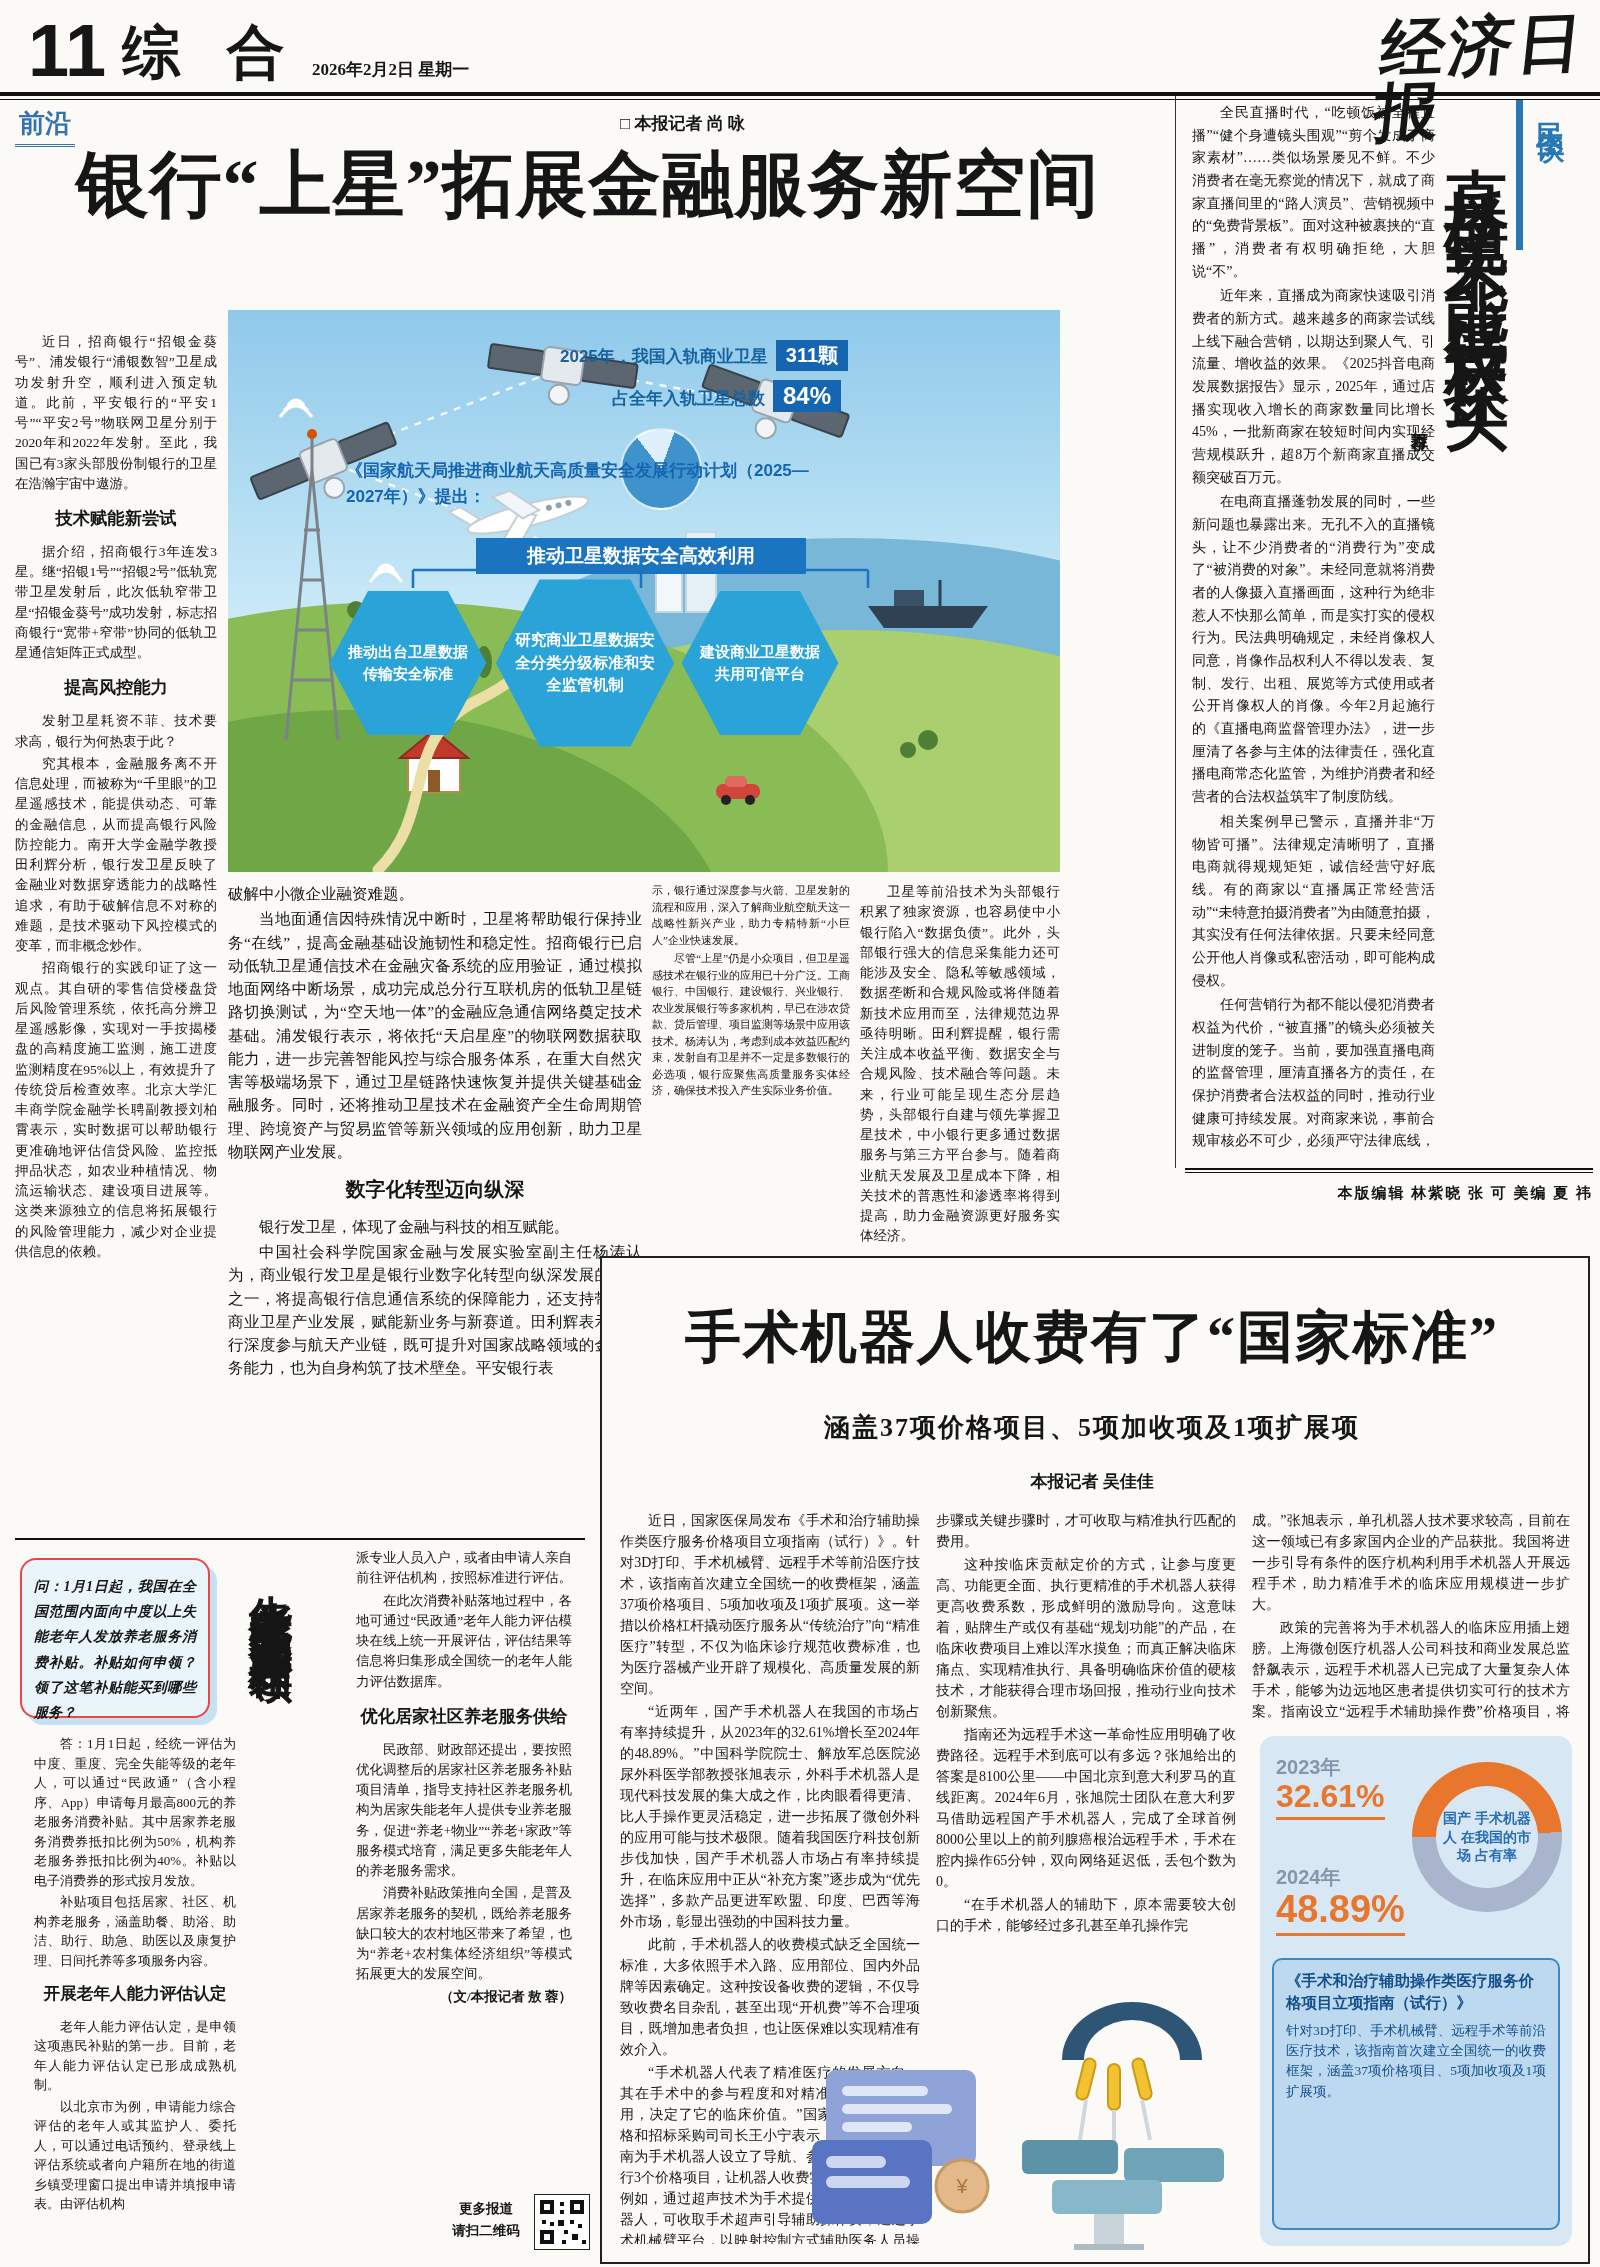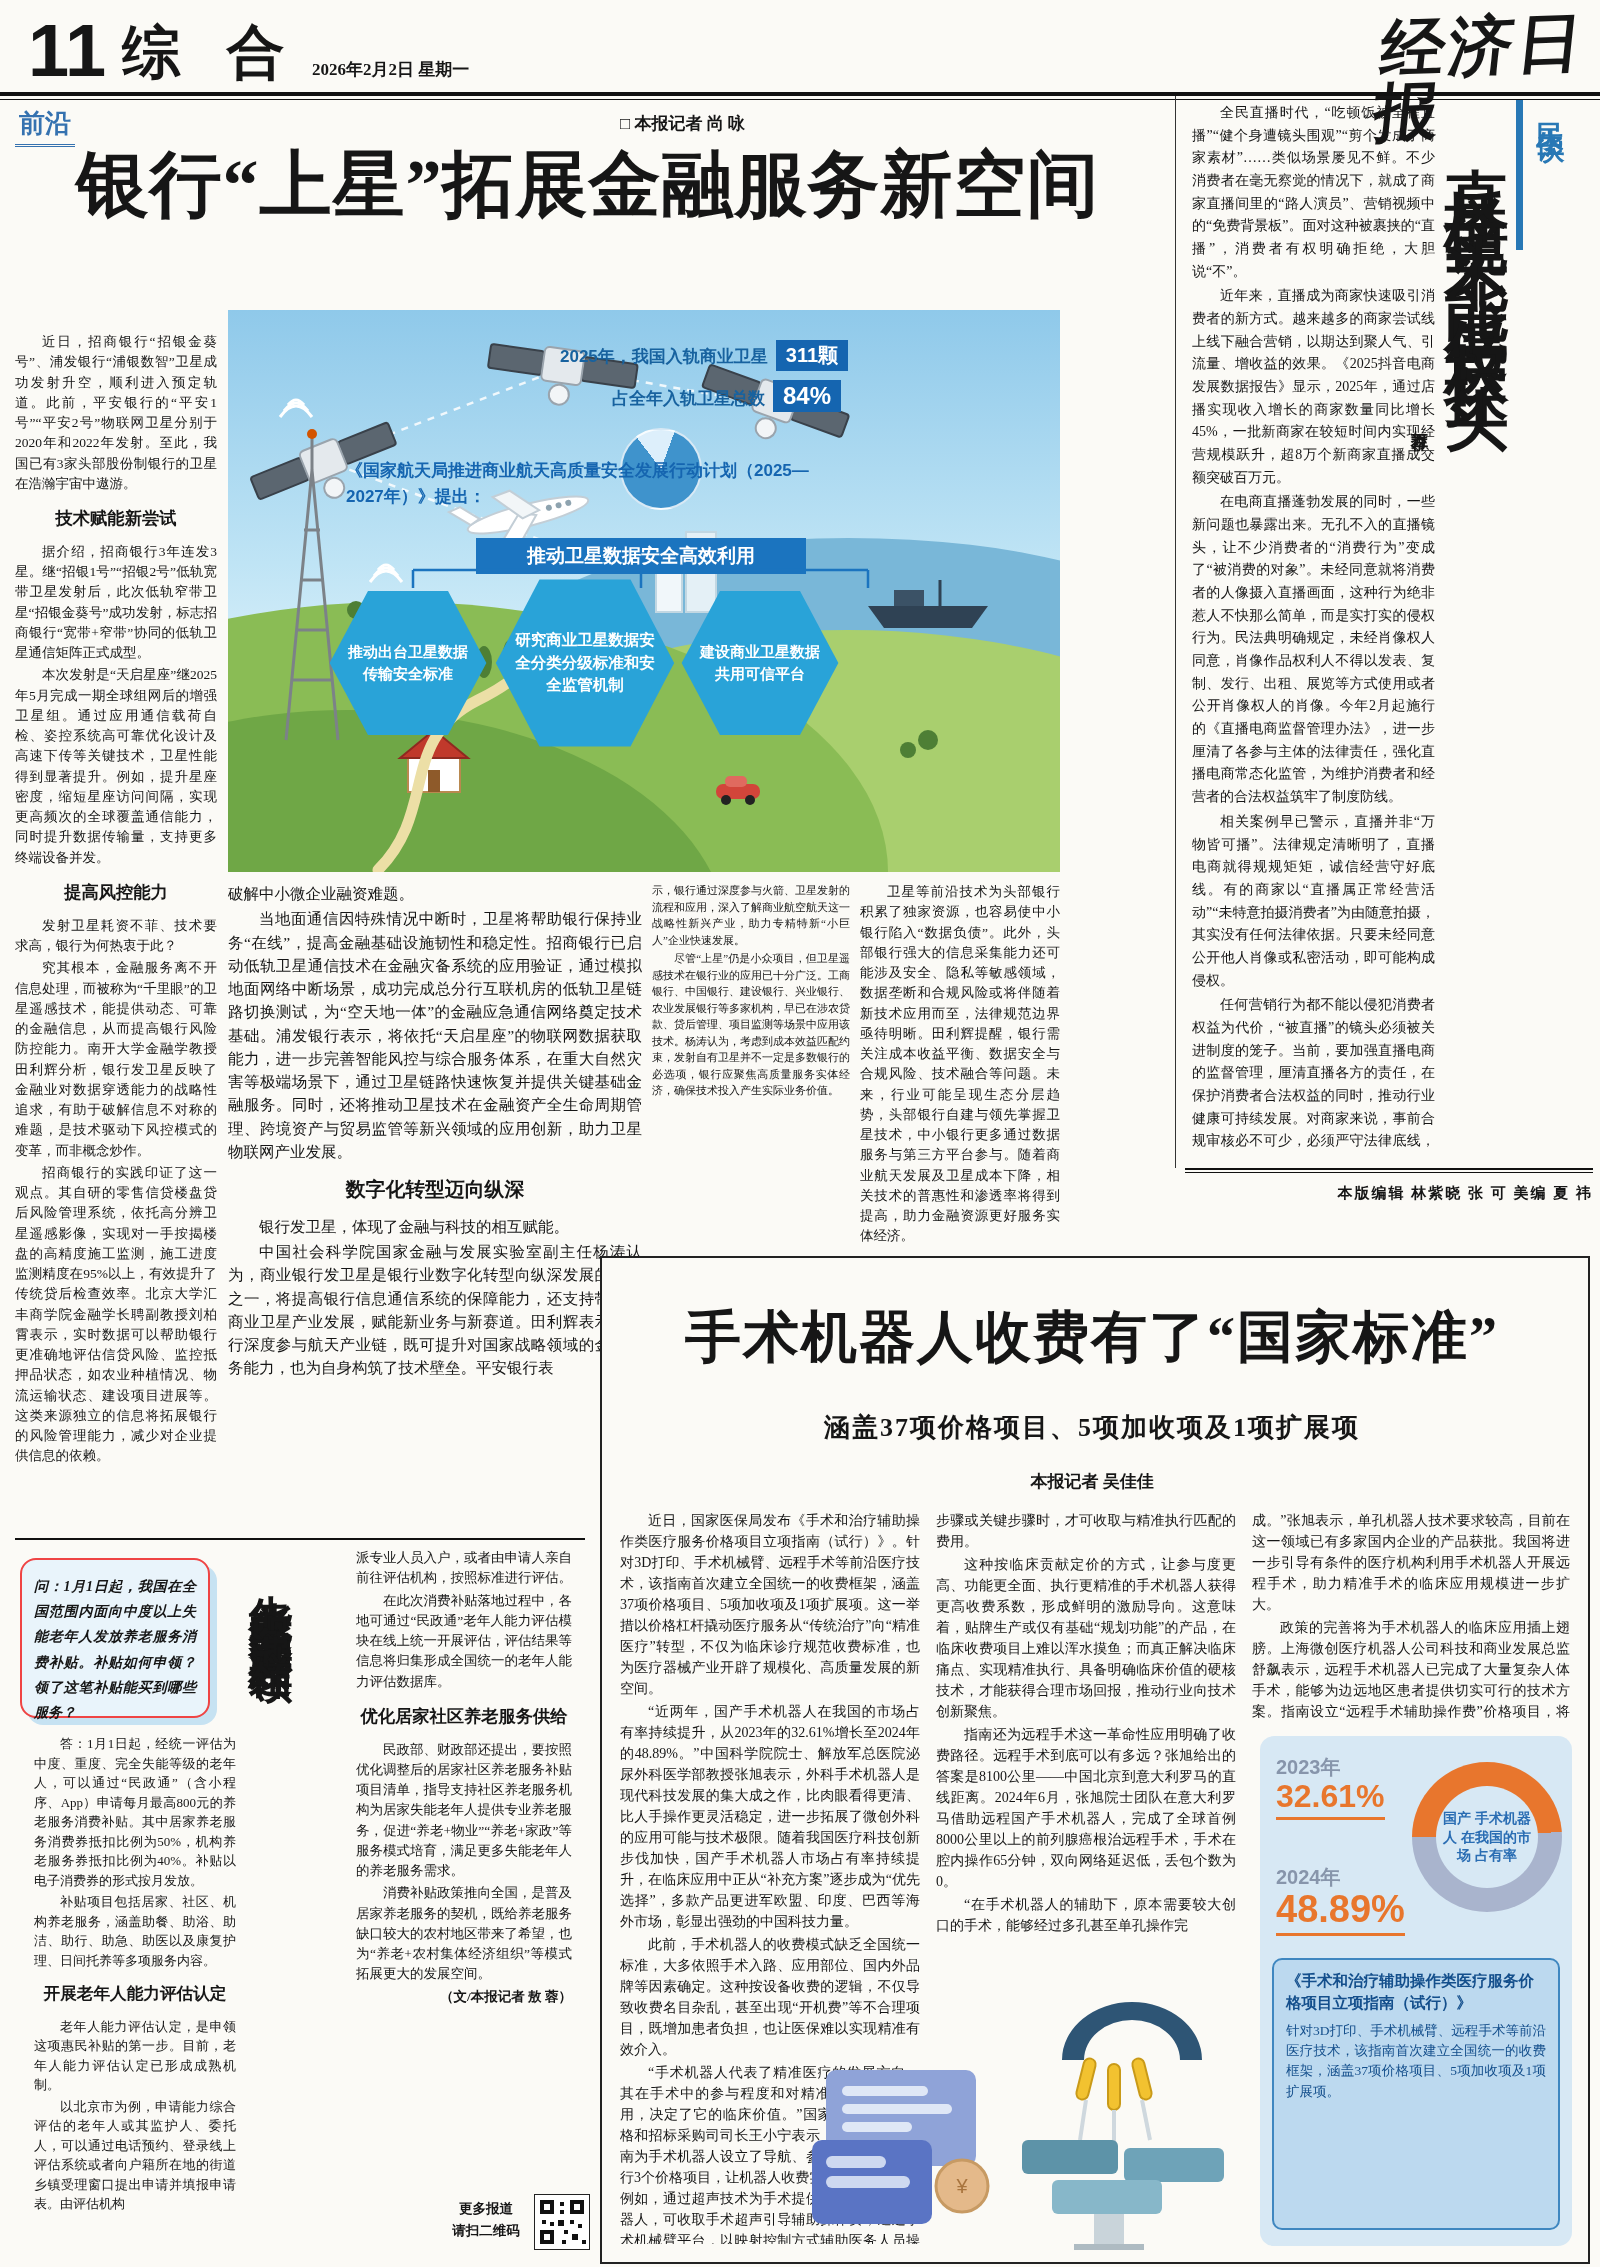--- a/index.html
+++ b/index.html
@@ -79,21 +79,20 @@
 
   <div class="abs kicker" style="left:15px;top:106px;">前沿</div>
   <div class="abs" style="left:620px;top:112px;font-size:17px;font-weight:bold;">□ 本报记者 尚 咏</div>
   <div class="abs leadline" style="left:0;top:148px;width:1120px;">银行“上星”拓展金融服务新空间</div>
 
   <div class="col" style="left:15px;top:332px;width:202px;height:1198px;font-size:13.5px;">
 
   <p class="para t-p">近日，招商银行“招银金葵号”、浦发银行“浦银数智”卫星成功发射升空，顺利进入预定轨道。此前，平安银行的“平安1号”“平安2号”物联网卫星分别于2020年和2022年发射。至此，我国已有3家头部股份制银行的卫星在浩瀚宇宙中遨游。</p>
       <p class="para t-h">技术赋能新尝试</p>
       <p class="para t-p">据介绍，招商银行3年连发3星。继“招银1号”“招银2号”低轨宽带卫星发射后，此次低轨窄带卫星“招银金葵号”成功发射，标志招商银行“宽带+窄带”协同的低轨卫星通信矩阵正式成型。</p>
-      <p class="para t-p">本次发射是“天启星座”继2025年5月完成一期全球组网后的增强卫星组。通过应用通信载荷自检、姿控系统高可靠优化设计及高速下传等关键技术，卫星性能得到显著提升。例如，提升星座密度，缩短星座访问间隔，实现更高频次的全球覆盖通信能力，同时提升数据传输量，支持更多终端设备并发。</p>
       <p class="para t-h">提高风控能力</p>
       <p class="para t-p">发射卫星耗资不菲、技术要求高，银行为何热衷于此？</p>
       <p class="para t-p">究其根本，金融服务离不开信息处理，而被称为“千里眼”的卫星遥感技术，能提供动态、可靠的金融信息，从而提高银行风险防控能力。南开大学金融学教授田利辉分析，银行发卫星反映了金融业对数据穿透能力的战略性追求，有助于破解信息不对称的难题，是技术驱动下风控模式的变革，而非概念炒作。</p>
       <p class="para t-p">招商银行的实践印证了这一观点。其自研的零售信贷楼盘贷后风险管理系统，依托高分辨卫星遥感影像，实现对一手按揭楼盘的高精度施工监测，施工进度监测精度在95%以上，有效提升了传统贷后检查效率。北京大学汇丰商学院金融学长聘副教授刘柏霄表示，实时数据可以帮助银行更准确地评估信贷风险、监控抵押品状态，如农业种植情况、物流运输状态、建设项目进展等。这类来源独立的信息将拓展银行的风险管理能力，减少对企业提供信息的依赖。</p>
     </div>
 
   <div class="abs ig" style="left:228px;top:310px;width:832px;height:562px;">
     <div class="sea"></div>
     <div class="hill1"></div>
     <div class="hill2"></div>

